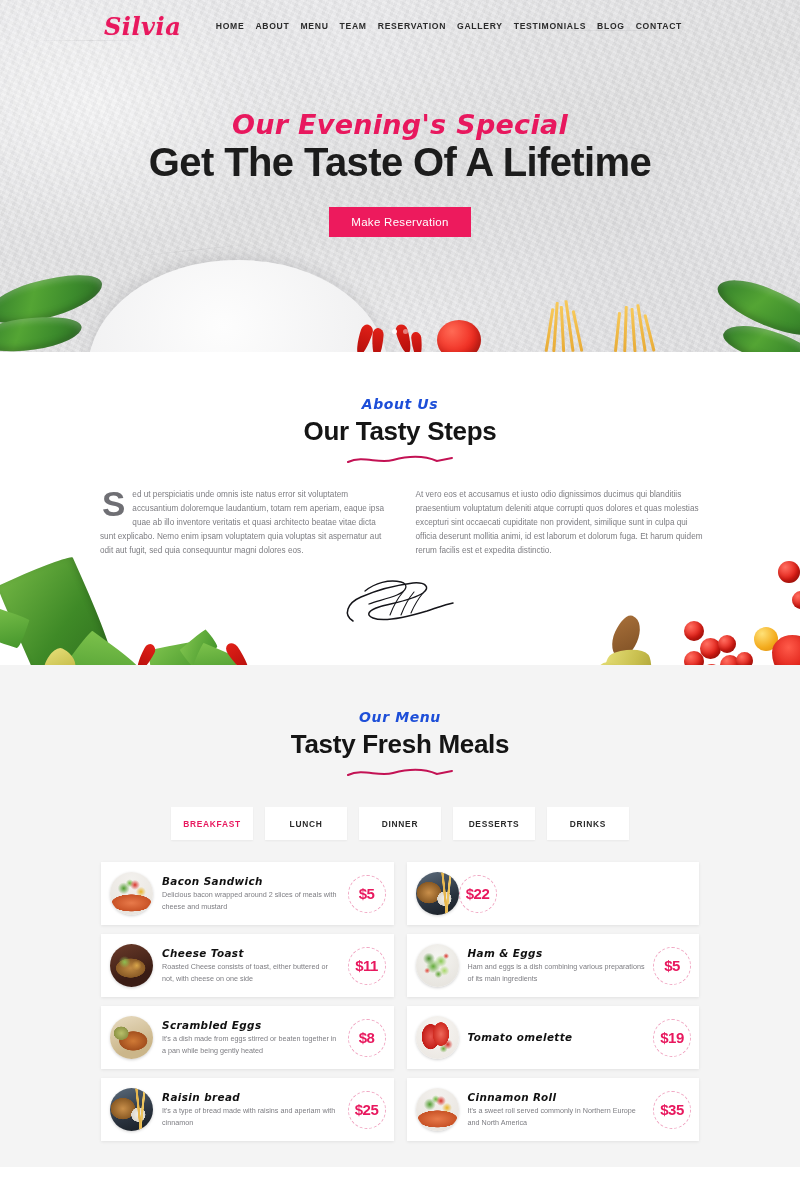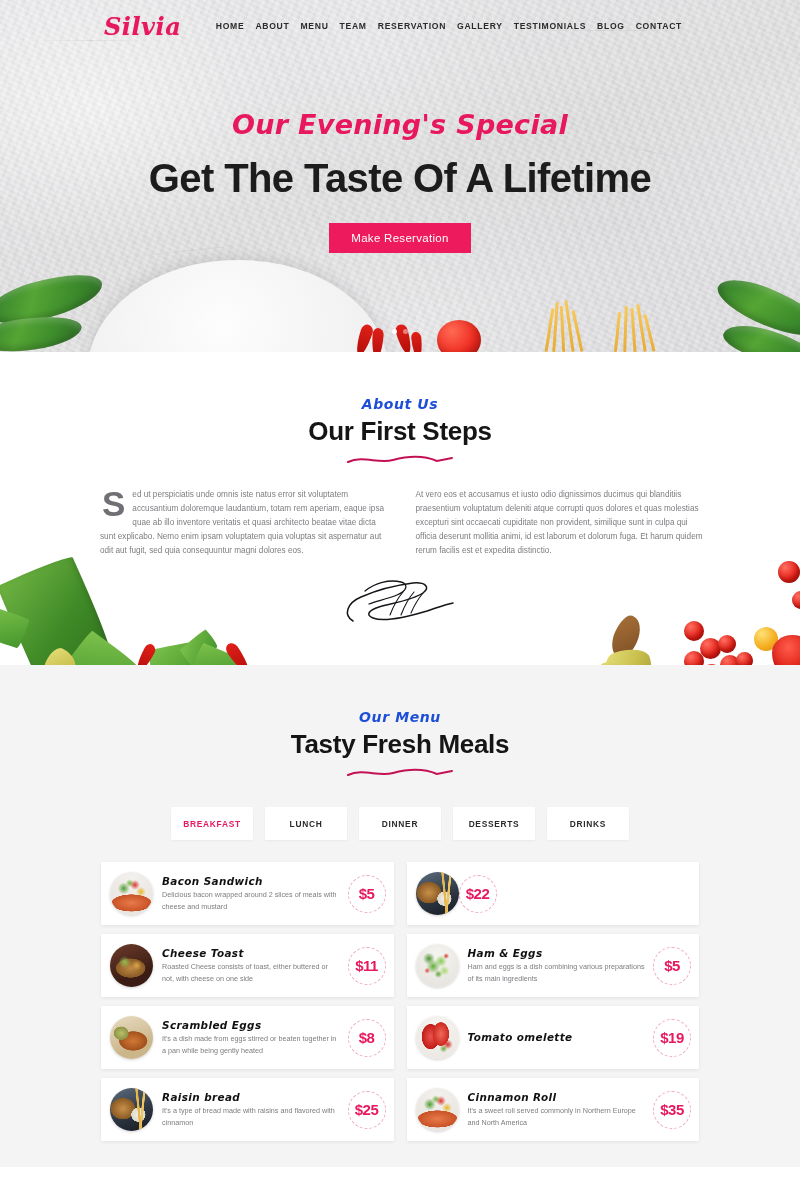--- a/index.html
+++ b/index.html
@@ -64,21 +64,20 @@
   
   .hero-copy { position:relative; z-index:5; text-align:center; padding-top: 57px; }
   .hero-sub {
     color:#e8185e;
     font-family:"DejaVu Sans", sans-serif;
     font-style: italic; font-weight:700;
     font-size: 27px;
     letter-spacing:.3px;
   }
   .hero-title {
-    margin-top: 16px;
     color:#1c1c1c;
     font-size: 40px; font-weight:700;
     letter-spacing:-.6px;
     font-family:"Liberation Sans", sans-serif;
   }
   .hero-btn {
     display:inline-block; margin-top: 22px;
     background:#ed1a5d; color:#fff;
     border:none; cursor:pointer;
     padding: 9px 22px;
@@ -305,21 +304,21 @@
 
   <div class="slider-dots">
     <div class="dot"></div>
     <div class="dot inactive"></div>
   </div>
 </section>
 
 <section class="about">
   <div class="sec-head">
     <div class="sec-eyebrow">About Us</div>
-    <h2 class="sec-title">Our First Steps</h2>
+    <h2 class="sec-title">Our Tasty Steps</h2>
     <svg class="squiggle" width="110" height="12" viewBox="0 0 110 12">
       <path d="M3 8 C 18 1, 33 10, 48 6 S 78 1, 92 7 L 107 4" fill="none" stroke="#c31254" stroke-width="2" stroke-linecap="round"></path>
     </svg>
   </div>
 
   <div class="about-cols">
     <div class="about-col">
       <span class="dropcap">S</span><span>ed ut perspiciatis unde omnis iste natus error sit voluptatem accusantium doloremque laudantium, totam rem aperiam, eaque ipsa quae ab illo inventore veritatis et quasi architecto beatae vitae dicta sunt explicabo. Nemo enim ipsam voluptatem quia voluptas sit aspernatur aut odit aut fugit, sed quia consequuntur magni dolores eos.</span>
     </div>
     <div class="about-col">At vero eos et accusamus et iusto odio dignissimos ducimus qui blanditiis praesentium voluptatum deleniti atque corrupti quos dolores et quas molestias excepturi sint occaecati cupiditate non provident, similique sunt in culpa qui officia deserunt mollitia animi, id est laborum et dolorum fuga. Et harum quidem rerum facilis est et expedita distinctio.</div>
@@ -455,21 +454,21 @@
 
     <div class="card">
       <div class="thumb">
         <div class="t-bg" style="background:linear-gradient(160deg,#5c6c7c,#2b3440 60%,#171c22);"></div>
         <div class="t-bg" style="background:radial-gradient(ellipse 16px 14px at 30% 48%,#c98f4a,#8a5a24 75%,transparent 78%);"></div>
         <div class="t-bg" style="background:radial-gradient(ellipse 10px 10px at 66% 62%,#f1efe9,#dcd8cf 70%,transparent 72%);"></div>
         <div class="t-bg" style="background:linear-gradient(84deg,transparent 62%,#e7b74e 63%,#e7b74e 67%,transparent 68%),linear-gradient(96deg,transparent 70%,#edc45e 71%,#edc45e 75%,transparent 76%);"></div>
       </div>
       <div class="card-text">
         <div class="card-title">Raisin bread</div>
-        <div class="card-desc">It's a type of bread made with raisins and flavored with cinnamon</div>
+        <div class="card-desc">It's a type of bread made with raisins and aperiam with cinnamon</div>
       </div>
       <div class="price">$25</div>
     </div>
 
     <div class="card">
       <div class="thumb">
         <div class="t-bg" style="background:radial-gradient(circle at 50% 20%,#f3f1ee,#e6e2dc);"></div>
         <div class="t-bg" style="background:radial-gradient(ellipse 28px 12px at 50% 72%,#e87a4a,#c85226 70%,transparent 72%);"></div>
         <div class="t-bg" style="background:radial-gradient(circle 6px at 32% 38%,#4e9c2e,transparent),radial-gradient(circle 5px at 58% 30%,#d8352a,transparent),radial-gradient(circle 5px at 72% 46%,#e8b427,transparent),radial-gradient(circle 4px at 46% 26%,#6cb83c,transparent);"></div>
       </div>

